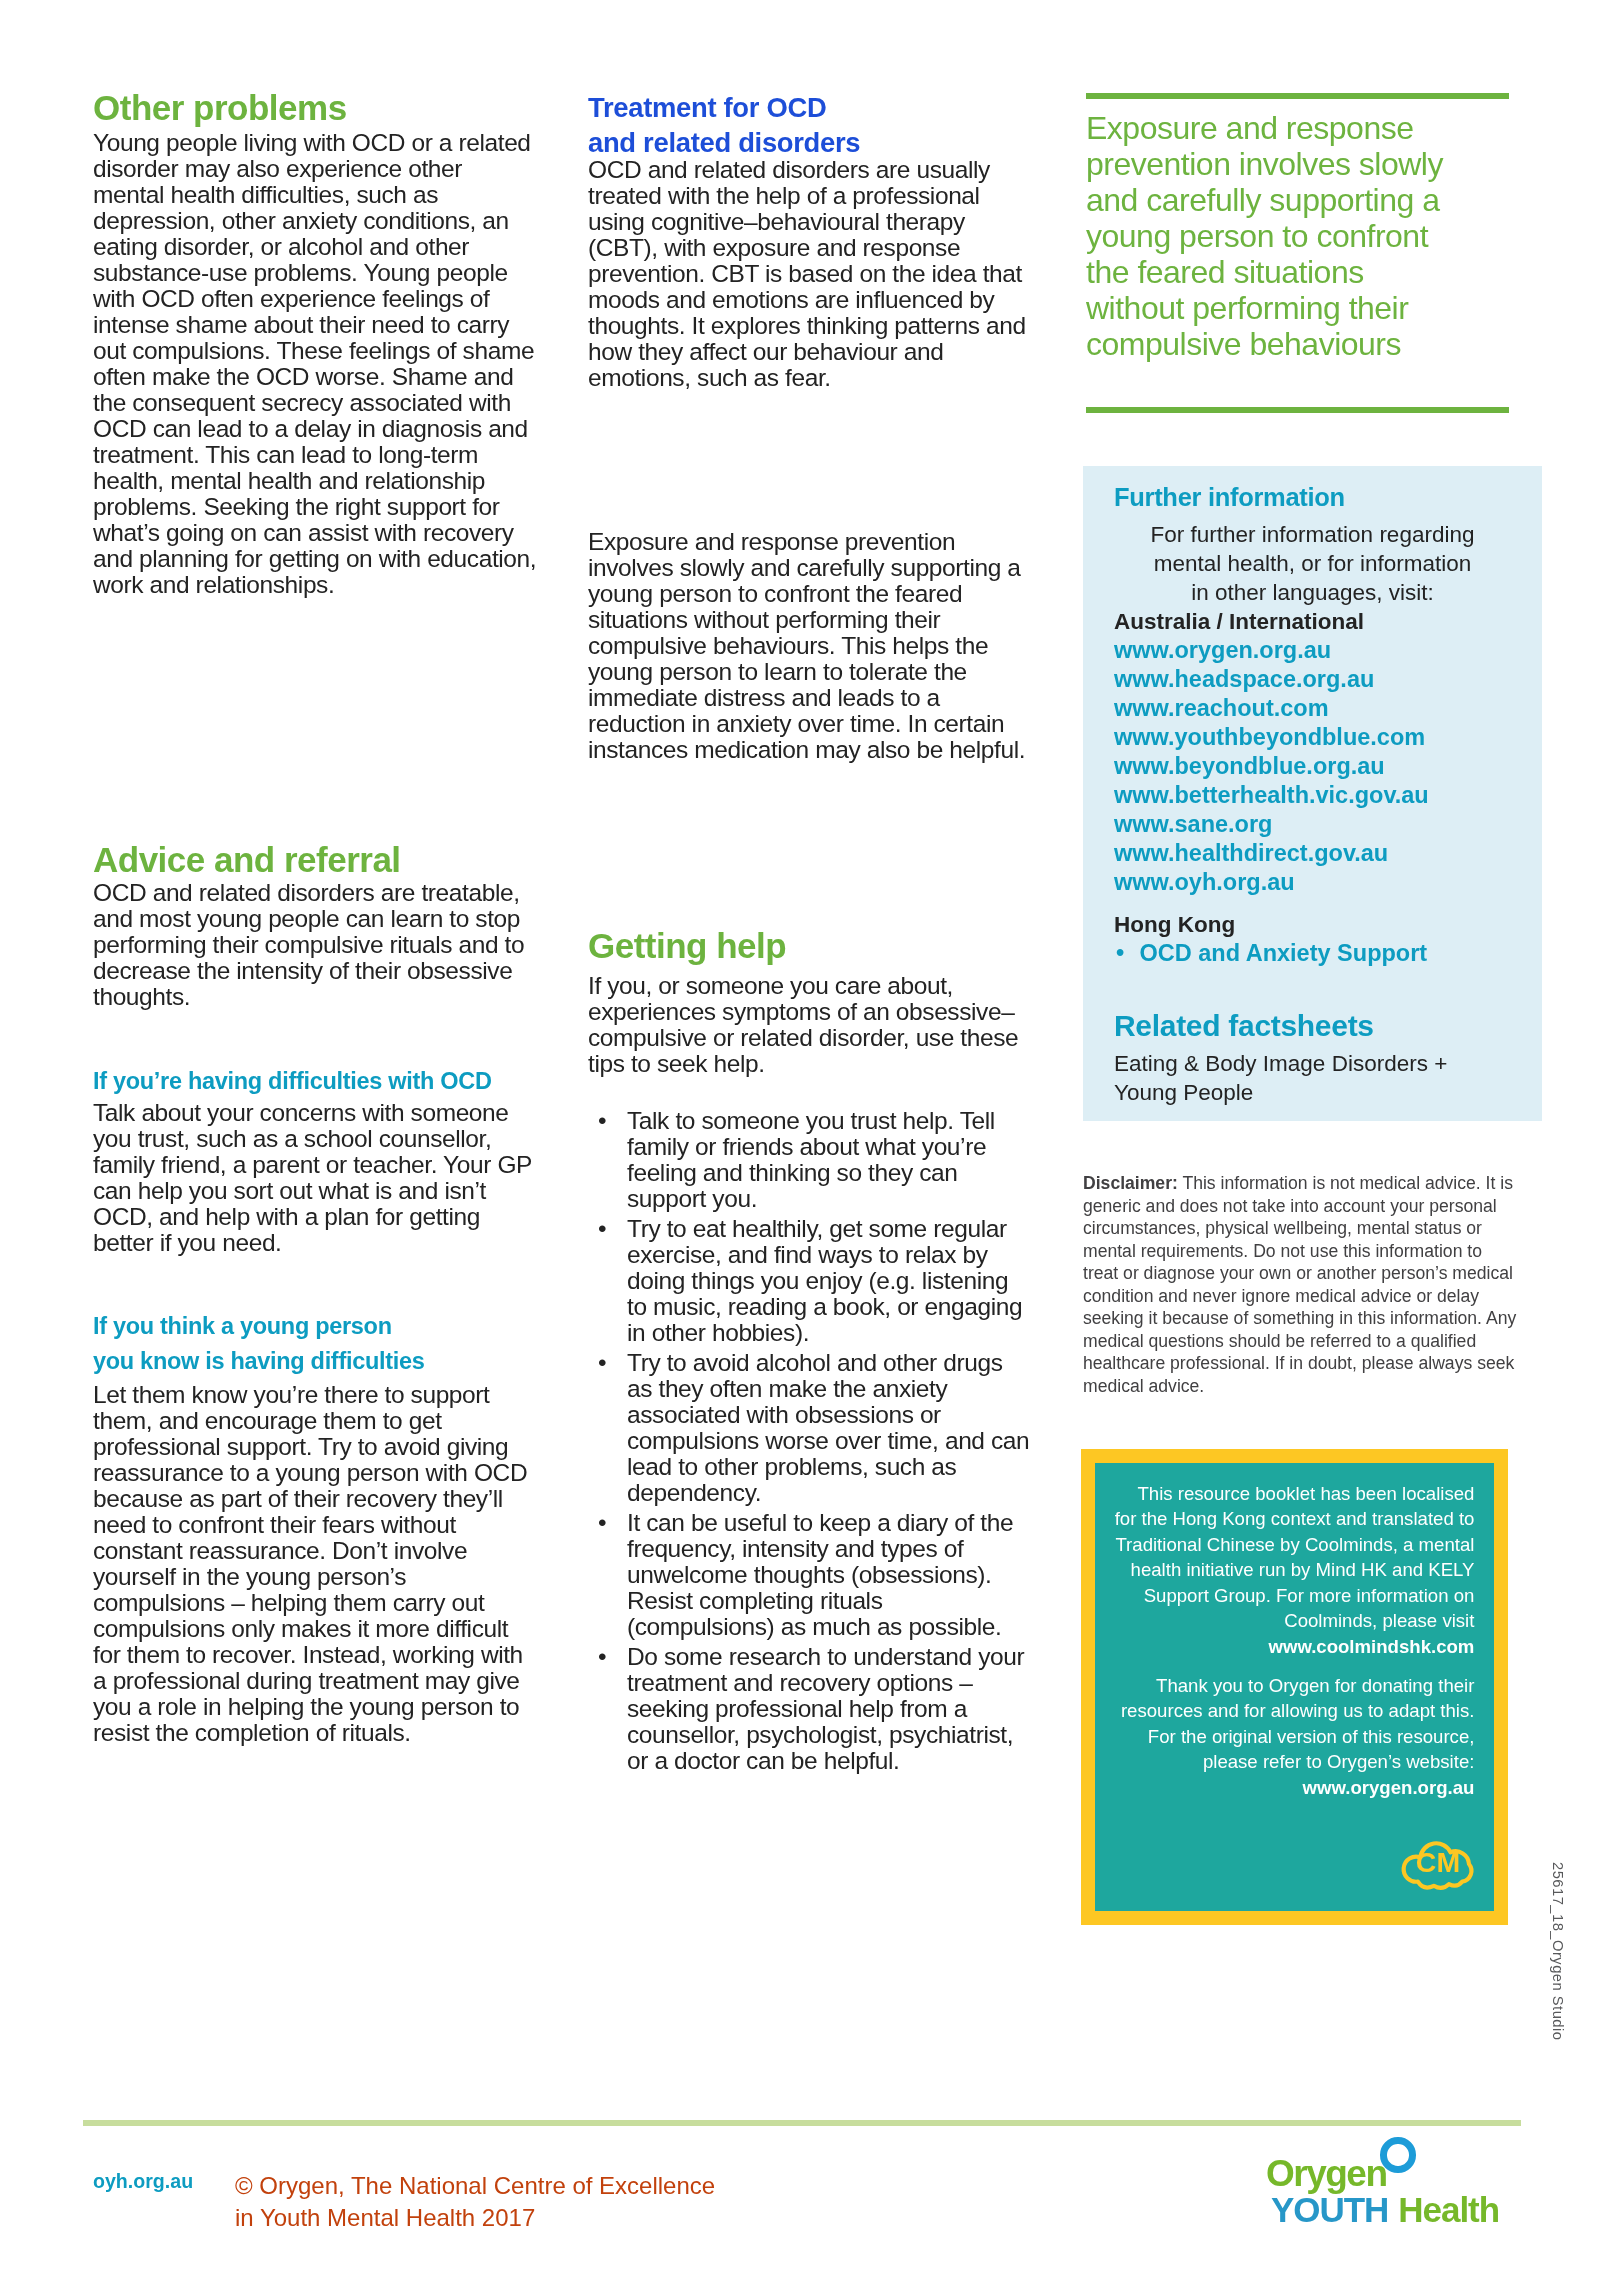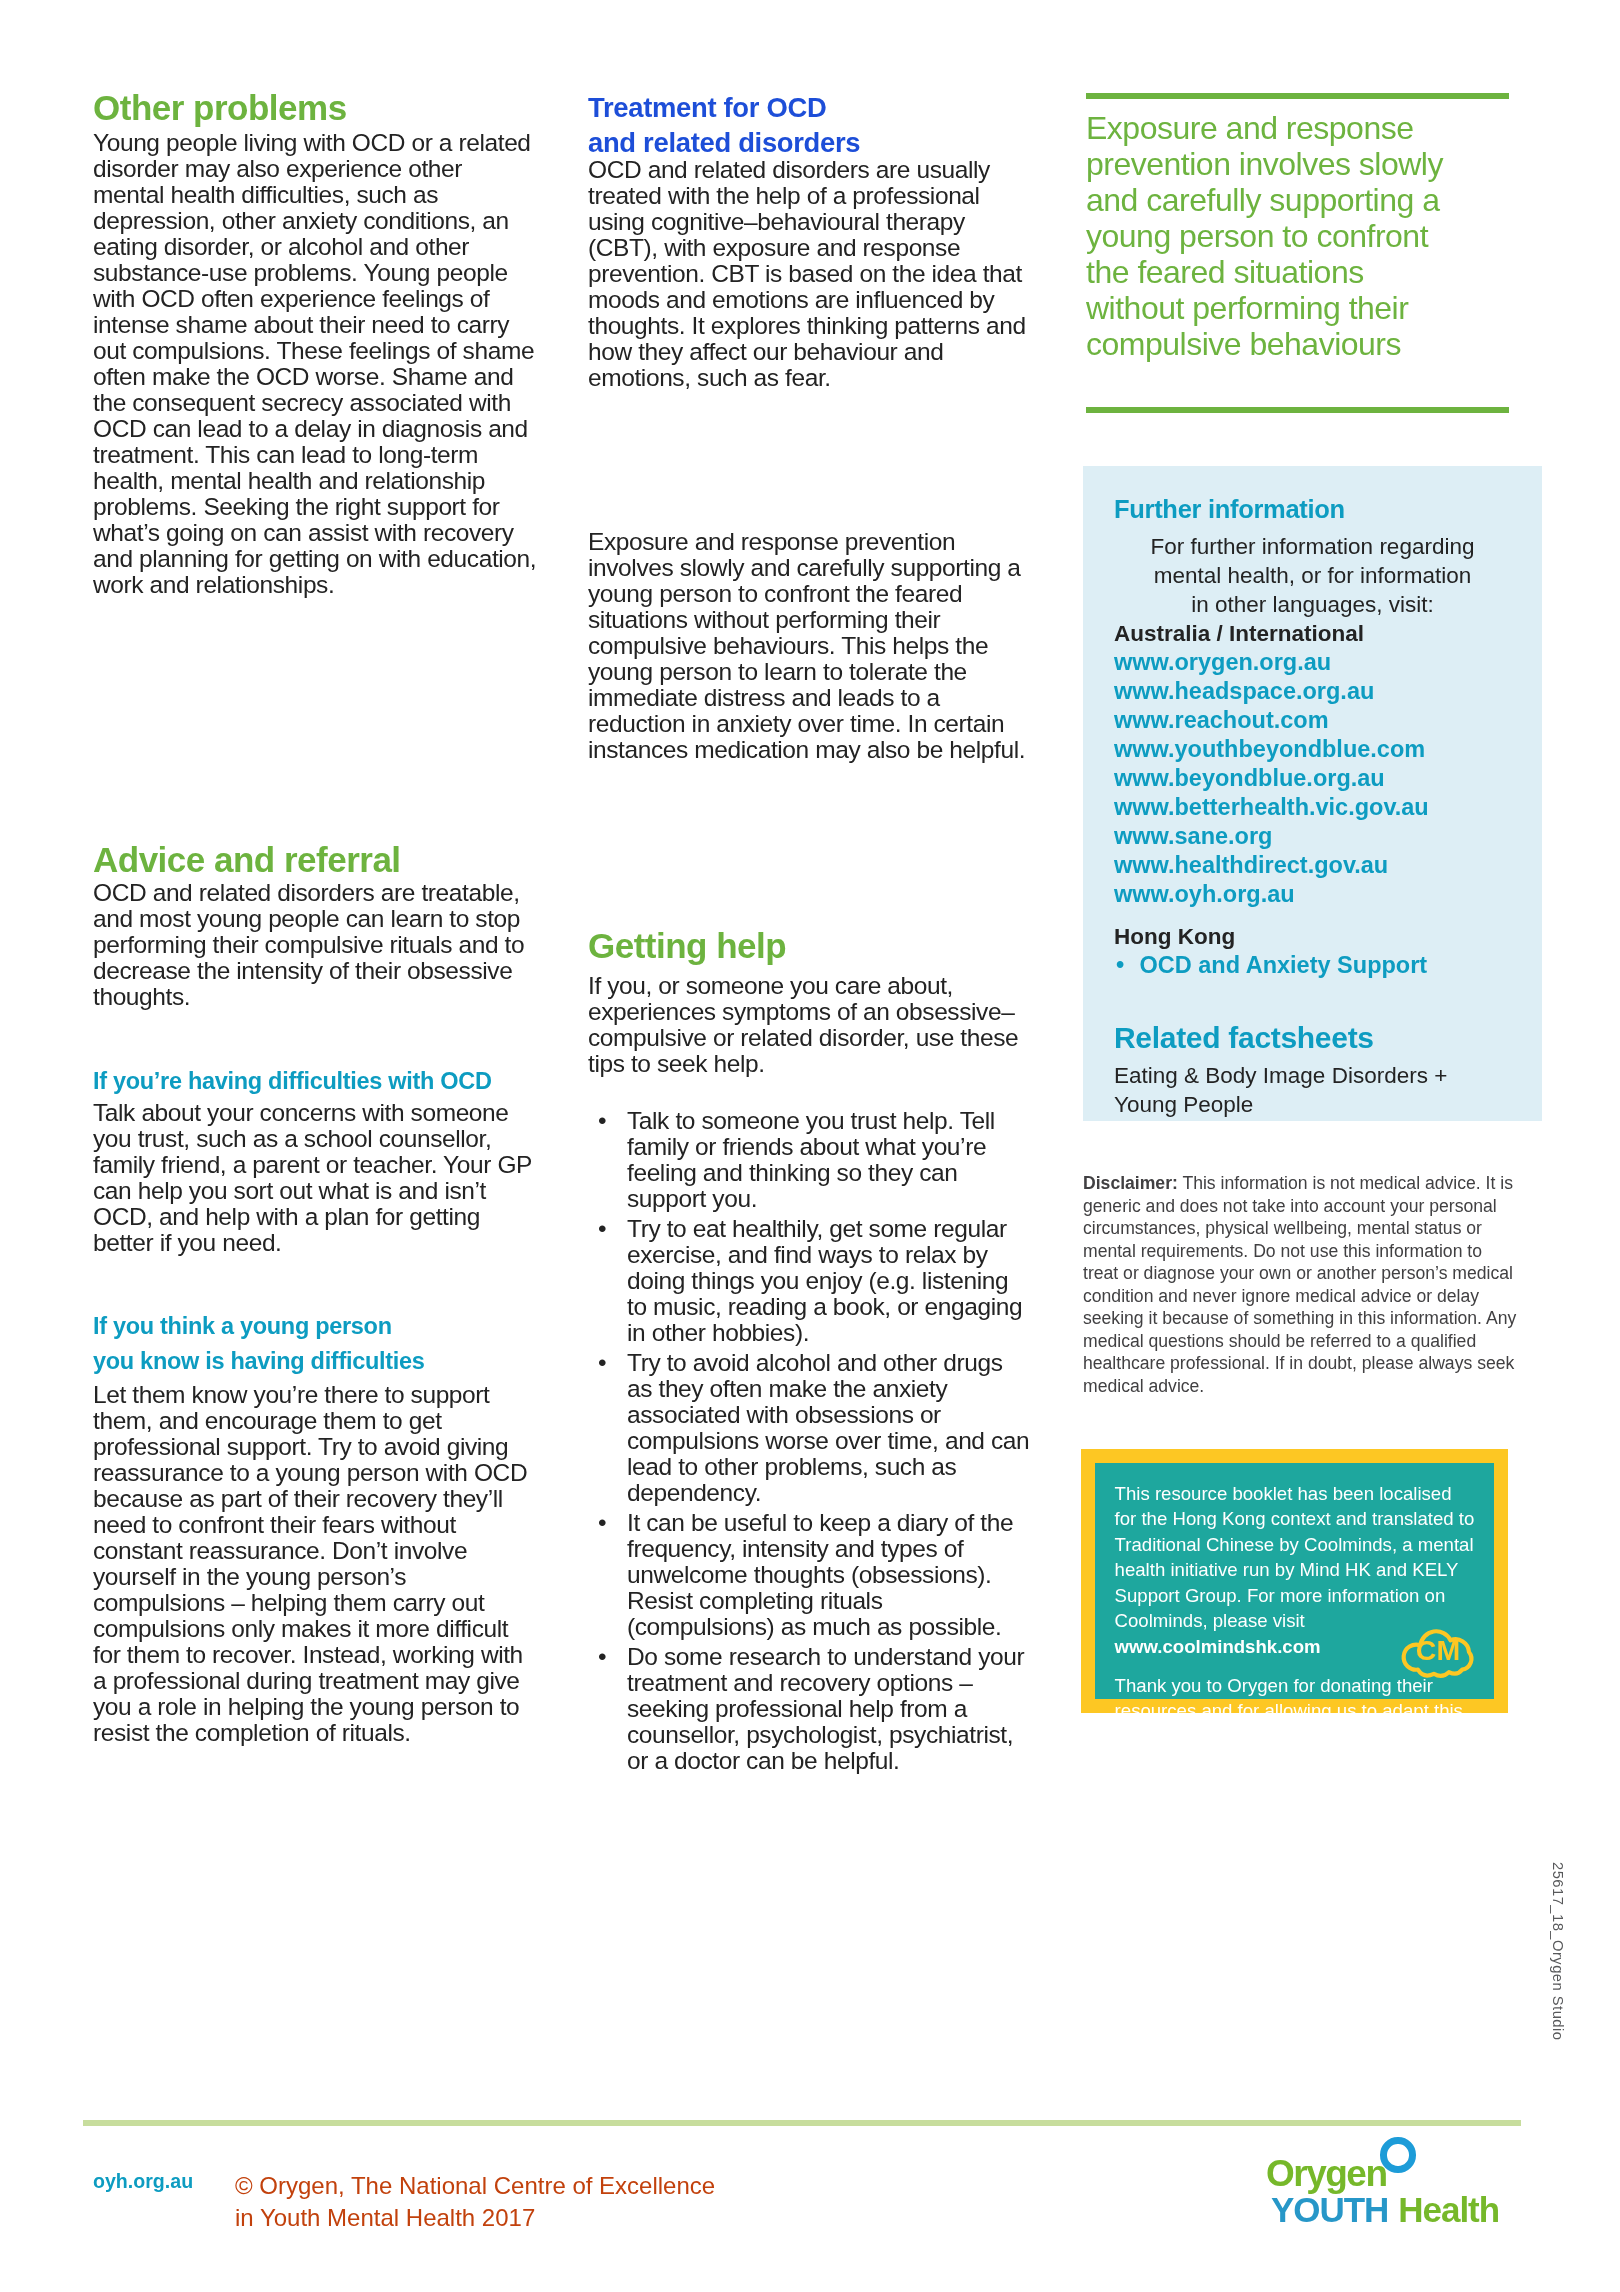--- a/index.html
+++ b/index.html
@@ -25,21 +25,21 @@
   .blist{margin:0; padding:0; list-style:none;}
   .blist li{position:relative; padding-left:35px; margin:4px;}
   .blist li::before{content:"•"; position:absolute; left:5.9px; top:0;}
 
   
   .rule-green{background:#6db33f; height:5.9px;}
   .quote{font-size:32px; line-height:36px; color:#6db33f; letter-spacing:-0.5px;}
 
   .infobox{
     background:#ddeef5; box-sizing:border-box;
-    padding:29px 31px; overflow:hidden;
+    padding:17px 31px; overflow:hidden;
   }
   .infobox .title{font-size:25.5px; font-weight:bold; color:#0d9cc1; letter-spacing:-0.3px;}
   .infobox .intro{font-size:22.5px; line-height:29px; margin-top:7.8px; color:#232323;text-align:center;}
   .infobox .region{font-size:22.5px; line-height:29px; font-weight:bold; color:#232323;}
   .infobox .link{font-size:23.5px; line-height:29px; font-weight:bold; color:#0d9cc1; white-space:nowrap; cursor:pointer;}
   .infobox .hk-label{font-size:22.5px; line-height:29px; font-weight:bold; margin-top:13.7px; color:#232323;}
   .infobox .hk-item{position:relative; padding-left:25.5px; font-size:23.5px; line-height:29px; font-weight:bold; color:#0d9cc1; cursor:pointer;}
   .infobox .hk-item::before{content:"•"; position:absolute; left:2px; top:0; color:#0d9cc1;}
   .infobox .related-title{font-size:30px; font-weight:bold; color:#0d9cc1; margin-top:41px; letter-spacing:-0.3px;}
   .infobox .related-item{font-size:22.5px; line-height:29px; color:#232323; margin-top:5.9px;}
@@ -145,21 +145,21 @@
     <div class="hk-item">OCD and Anxiety Support</div>
     <div class="related-title">Related factsheets</div>
     <div class="related-item">Eating &amp; Body Image Disorders + Young People</div>
 
   </div>
 
   <div class="abs disclaimer" style="left:1083px; top:1172px; width:439px;">
     <b>Disclaimer:</b><span> This information is not medical advice. It is generic and does not take into account your personal circumstances, physical wellbeing, mental status or mental requirements. Do not use this information to treat or diagnose your own or another person’s medical condition and never ignore medical advice or delay seeking it because of something in this information. Any medical questions should be referred to a qualified healthcare professional. If in doubt, please always seek medical advice.</span>
   </div>
 
-  <div class="abs coolbox" style="left:1081px; top:1449px; width:427px; height:264px;">
+  <div class="abs coolbox" style="left:1081px; top:1449px; width:427px; height:476px;text-align:right;">
     <div class="cb-text">This resource booklet has been localised for the Hong Kong context and translated to Traditional Chinese by Coolminds, a mental health initiative run by Mind HK and KELY Support Group. For more information on Coolminds, please visit</div>
     <div class="cb-url">www.coolmindshk.com</div>
     <div class="cb-text" style="margin-top:13.7px;">Thank you to Orygen for donating their resources and for allowing us to adapt this. For the original version of this resource, please refer to Orygen’s website:</div>
     <div class="cb-url">www.orygen.org.au</div>
     <svg style="position:absolute; right:13.7px; bottom:15.7px;" width="84" height="67" viewBox="0 0 100 80">
       <path d="M26,64 a15,15 0 1,1 3,-29 a19,19 0 0,1 36,-6 a16,16 0 0,1 22,14 a13,13 0 0,1 -8,21 q-6,8 -16,3 q-8,8 -18,2 q-12,6 -19,-5 z" fill="none" stroke="#fdc723" stroke-width="5" stroke-linejoin="round"></path>
       <text x="50" y="53" text-anchor="middle" font-size="34" font-weight="bold" font-family="Liberation Sans, sans-serif" fill="#fdc723">CM</text>
     </svg>
   </div>
 

